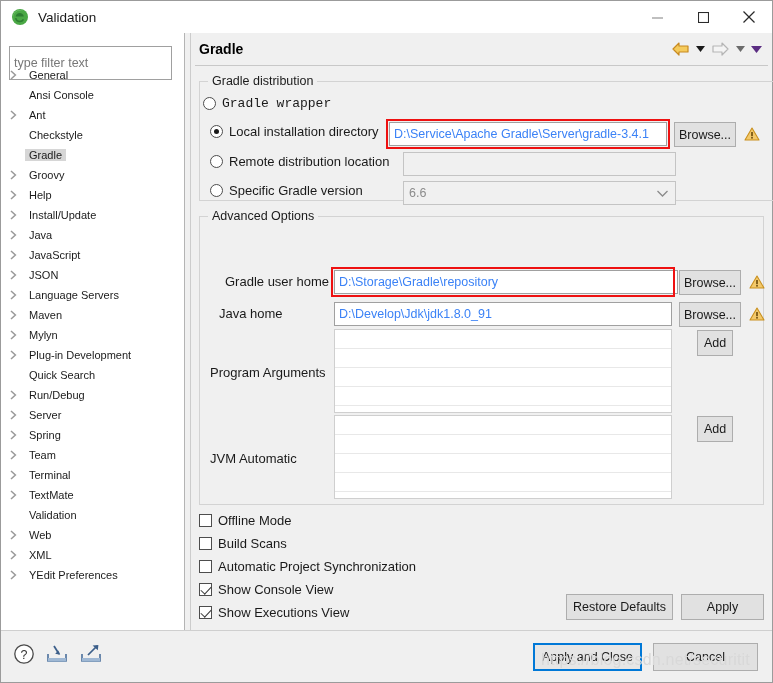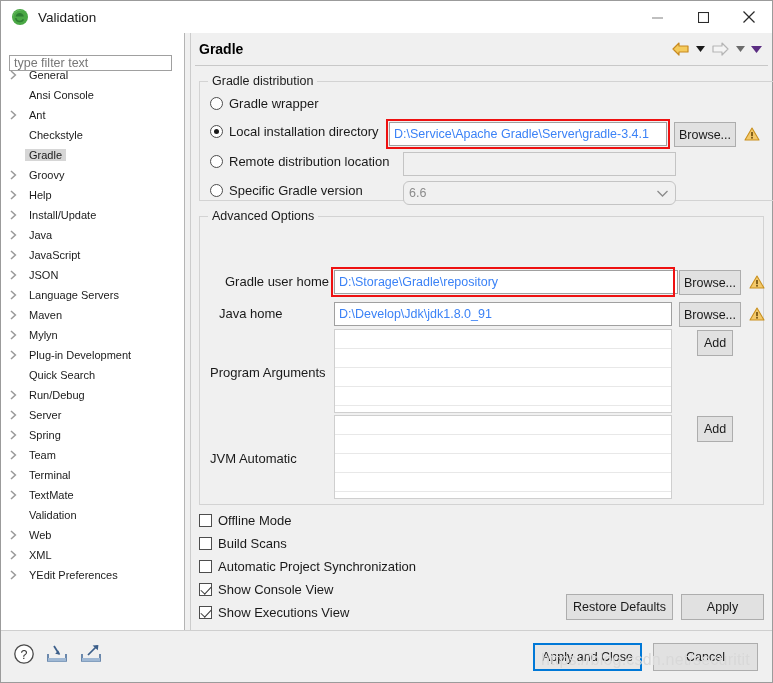--- a/index.html
+++ b/index.html
@@ -43,22 +43,22 @@
   }
   .win-btn svg { display: block; }
 
   
   #left-panel {
     position: absolute; left: 0; top: 32px;
     width: 183px; height: 597px;
     background: #ffffff;
   }
   #filter-input {
-    position: absolute; left: 8px; top: 22px;
-    width: 163px; height: 16px;
+    position: absolute; left: 8px; top: 13px;
+    width: 163px; height: 34px;
     border: 1px solid #a0a0a0;
     background: #ffffff;
     font-family: "Liberation Sans", sans-serif;
     font-size: 12.5px;
     padding: 0 4px;
     color: #1a1a1a;
     outline: none;
   }
   #filter-input::placeholder { color: #777; }
   #tree {
@@ -505,21 +505,21 @@
               <path d="M0 0 L11 0 L5.5 7 Z" fill="#5b2d82"></path>
             </svg>
         </span>
       </div>
     </div>
     <div id="header-rule"></div>
 
     <div class="groupbox" style="left:8px; top:48px; width:674px; height:120px;">
       <span class="group-legend">Gradle distribution</span>
 
-      <div class="radio-row" style="left:10px; top:14px;">
+      <div class="radio-row" style="left:3px; top:14px;font-family:Liberation Mono, monospace;">
         <span class="radio"></span>
         <span class="radio-label">Gradle wrapper</span>
       </div>
 
       <div class="radio-row" style="left:10px; top:42px;">
         <span class="radio checked"></span>
         <span class="radio-label">Local installation directory</span>
       </div>
       <input class="tf" type="text" style="position: absolute; left: 189px; top: 40px; width: 278px;" value="D:\Service\Apache Gradle\Server\gradle-3.4.1">
       <div class="redbox" style="left:186px; top:37px; width:284px; height:30px;"></div>
@@ -535,21 +535,21 @@
       <div class="radio-row" style="left:10px; top:72px;">
         <span class="radio"></span>
         <span class="radio-label">Remote distribution location</span>
       </div>
       <input class="tf disabled" type="text" style="position: absolute; left: 203px; top: 70px; width: 273px;" value="">
 
       <div class="radio-row" style="left:10px; top:101px;">
         <span class="radio"></span>
         <span class="radio-label">Specific Gradle version</span>
       </div>
-      <div class="combo" style="position:absolute; left:203px; top:99px; width:273px;border-radius:6px;">
+      <div class="combo" style="position:absolute; left:203px; top:99px; width:273px;">
         <span>6.6</span>
         <span class="combo-arrow">
           <svg width="11" height="7" viewBox="0 0 11 7">
               <path d="M0.5 1 L5.5 6 L10.5 1" fill="none" stroke="#8b8b8b" stroke-width="1.3"></path>
             </svg>
         </span>
       </div>
     </div>
 
     <div class="groupbox" style="left:8px; top:183px; width:565px; height:289px;">

